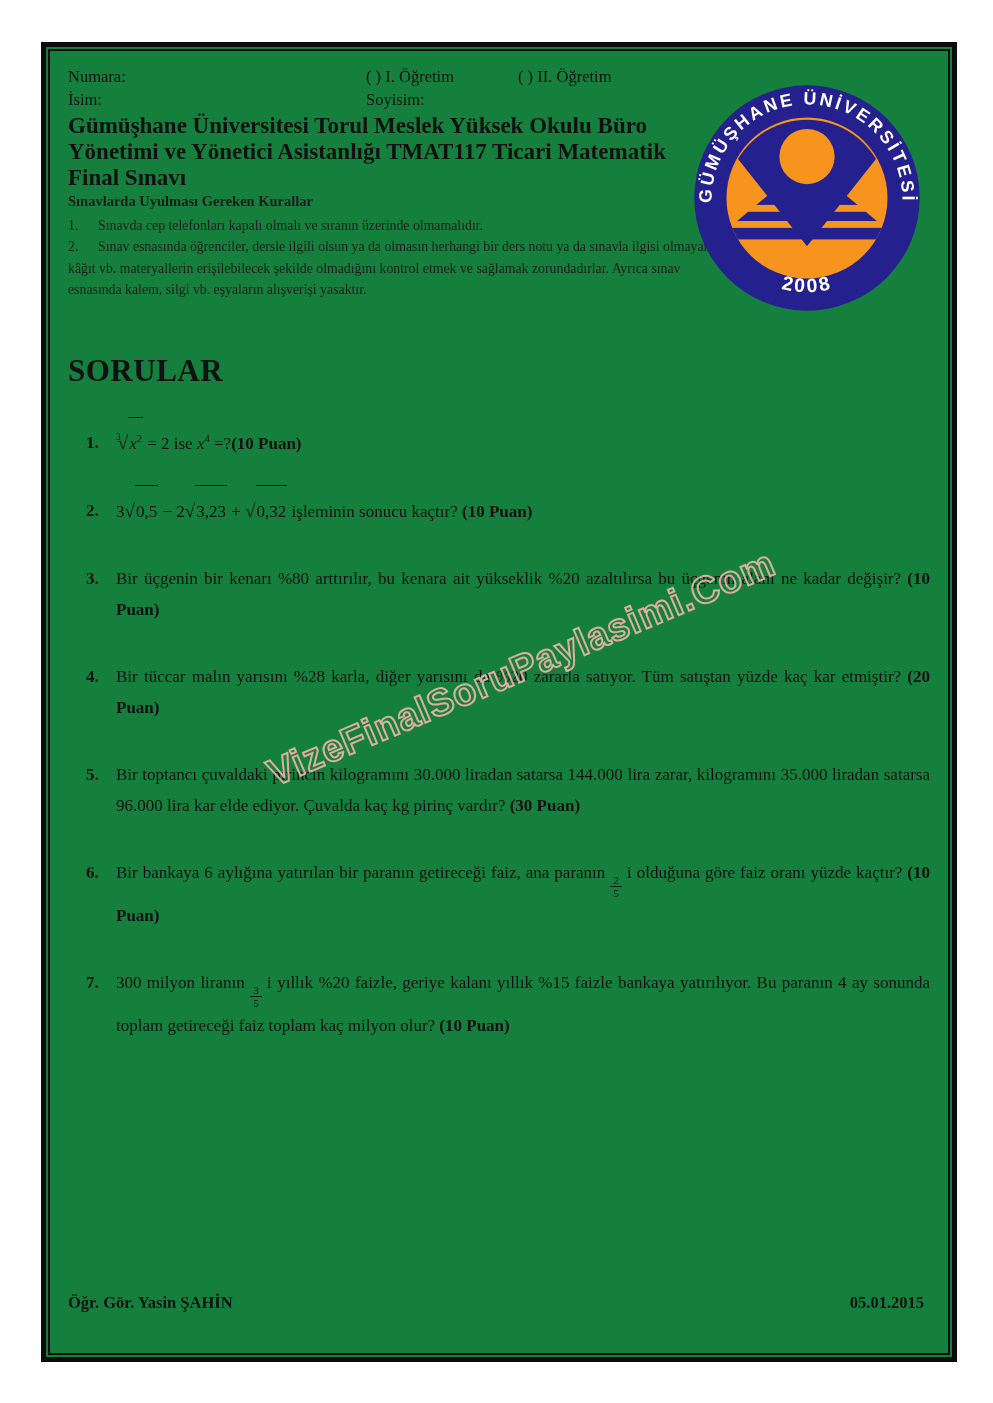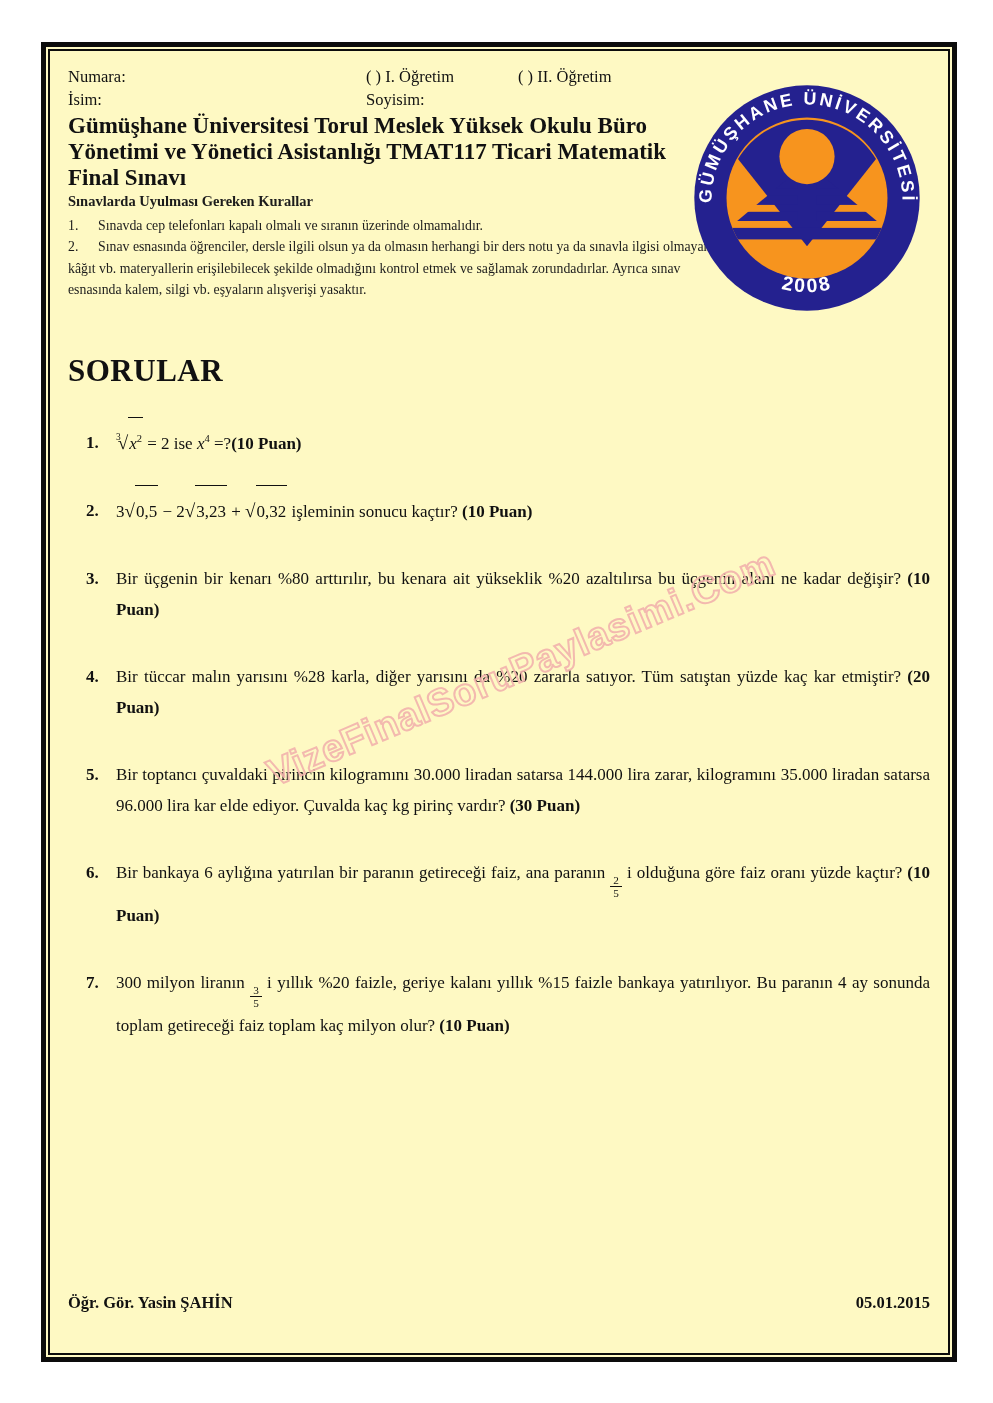--- a/index.html
+++ b/index.html
@@ -1,21 +1,21 @@
 <!DOCTYPE html>
 <html><head>
 <meta charset="utf-8">
 <style>
   * { margin:0; padding:0; box-sizing:border-box; }
   html,body { width:993px; height:1403px; background:#ffffff; overflow:hidden; }
   body { font-family:"Liberation Serif", serif; color:#111; position:relative; }
 
   .page-border {
     position:absolute; left:41px; top:42px; width:916px; height:1320px;
-    border:5px solid #0c0c0c; padding:2px; background:#fef9c3;
+    border:5px solid #0c0c0c; padding:2px; background:#15803d;
   }
   .page-inner {
     width:100%; height:100%; border:2px solid #0c0c0c; position:relative;
     padding:14px 14px 0 18px;
   }
 
   
   .hdr-row { display:flex; font-size:16.5px; line-height:23px; }
   .hdr-col-a { width:298px; }
   .hdr-col-b { width:152px; }
@@ -63,21 +63,21 @@
     position:absolute; left:278px; top:752px; z-index:5; pointer-events:none;
     font-family:"Liberation Sans", sans-serif; font-weight:bold; font-size:38px;
     letter-spacing:1px; color:transparent;
     -webkit-text-stroke:2px #f2b3ad;
     transform:rotate(-23deg); transform-origin:0% 100%;
     opacity:0.9; white-space:nowrap;
   }
 
   
   .footer {
-    position:absolute; left:18px; right:18px; bottom:40px;
+    position:absolute; left:18px; right:24px; bottom:40px;
     display:flex; justify-content:space-between;
     font-weight:bold; font-size:16.5px;
   }
 </style>
 </head>
 <body>
 
 <div class="page-border">
   <div class="page-inner">
 

